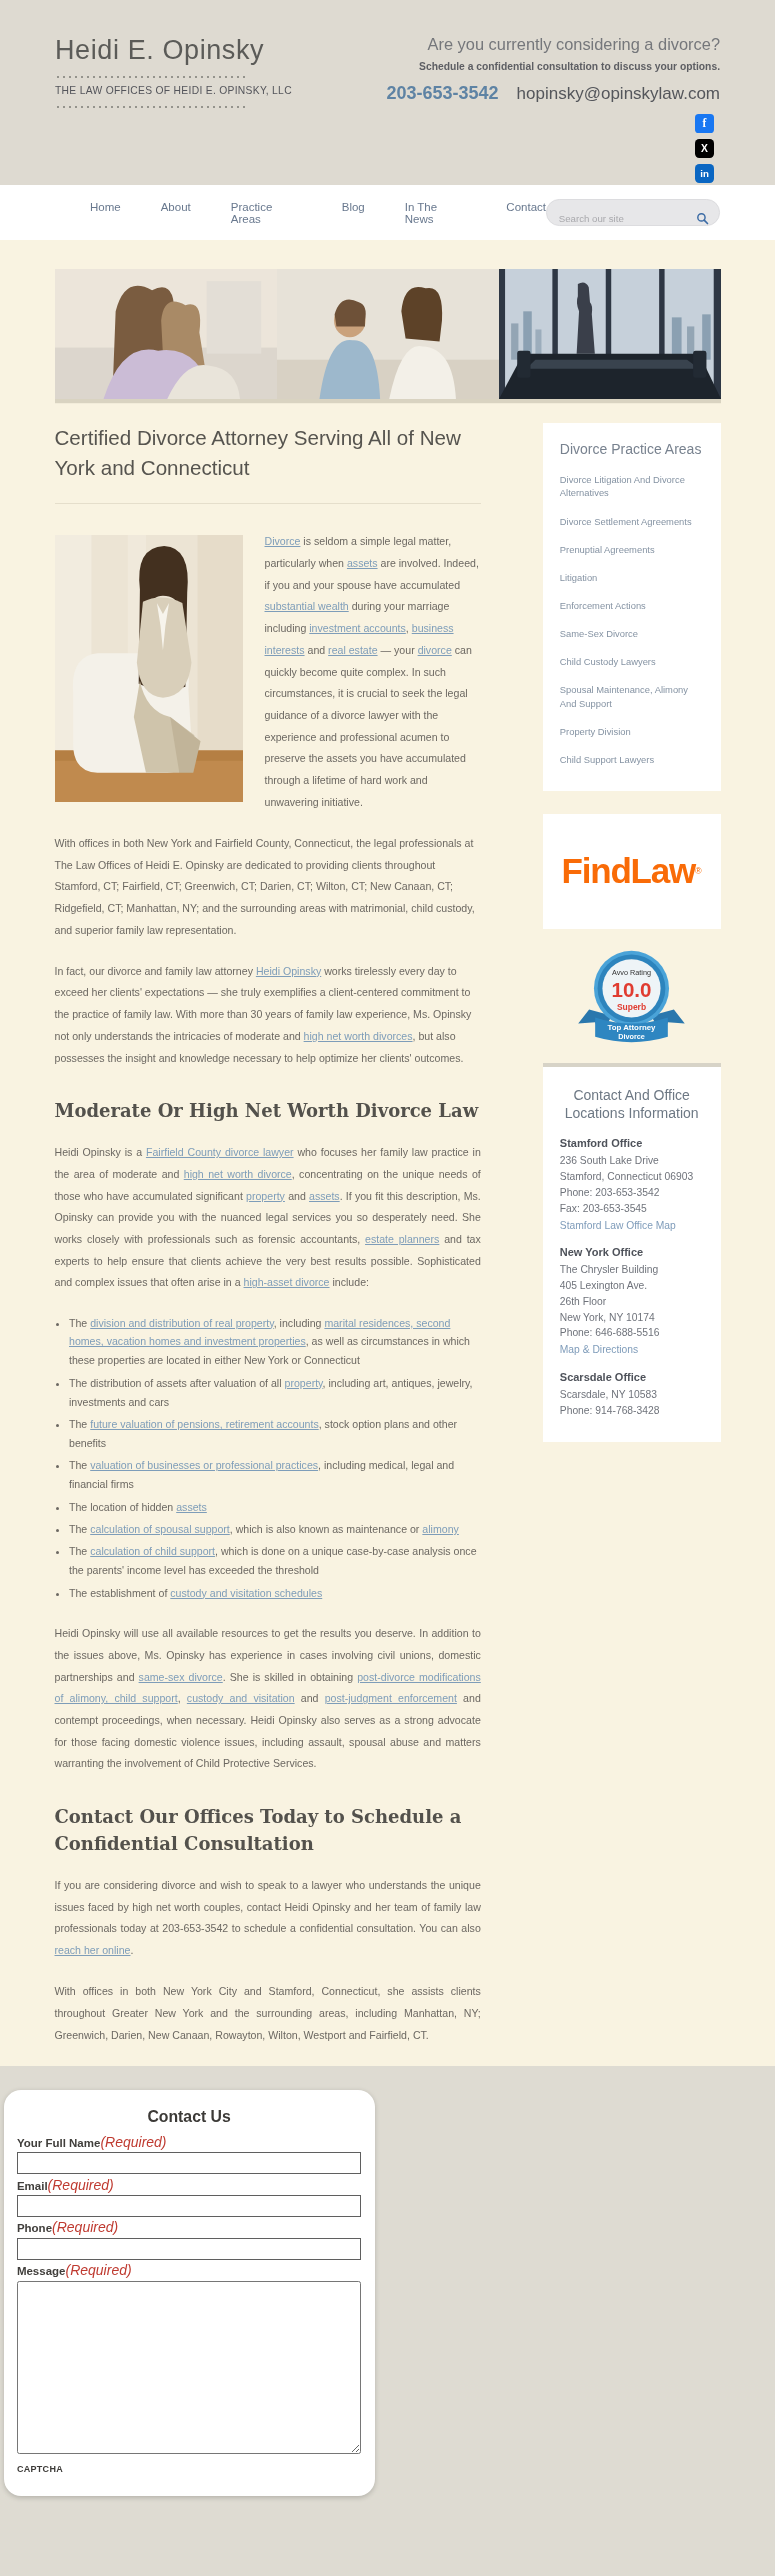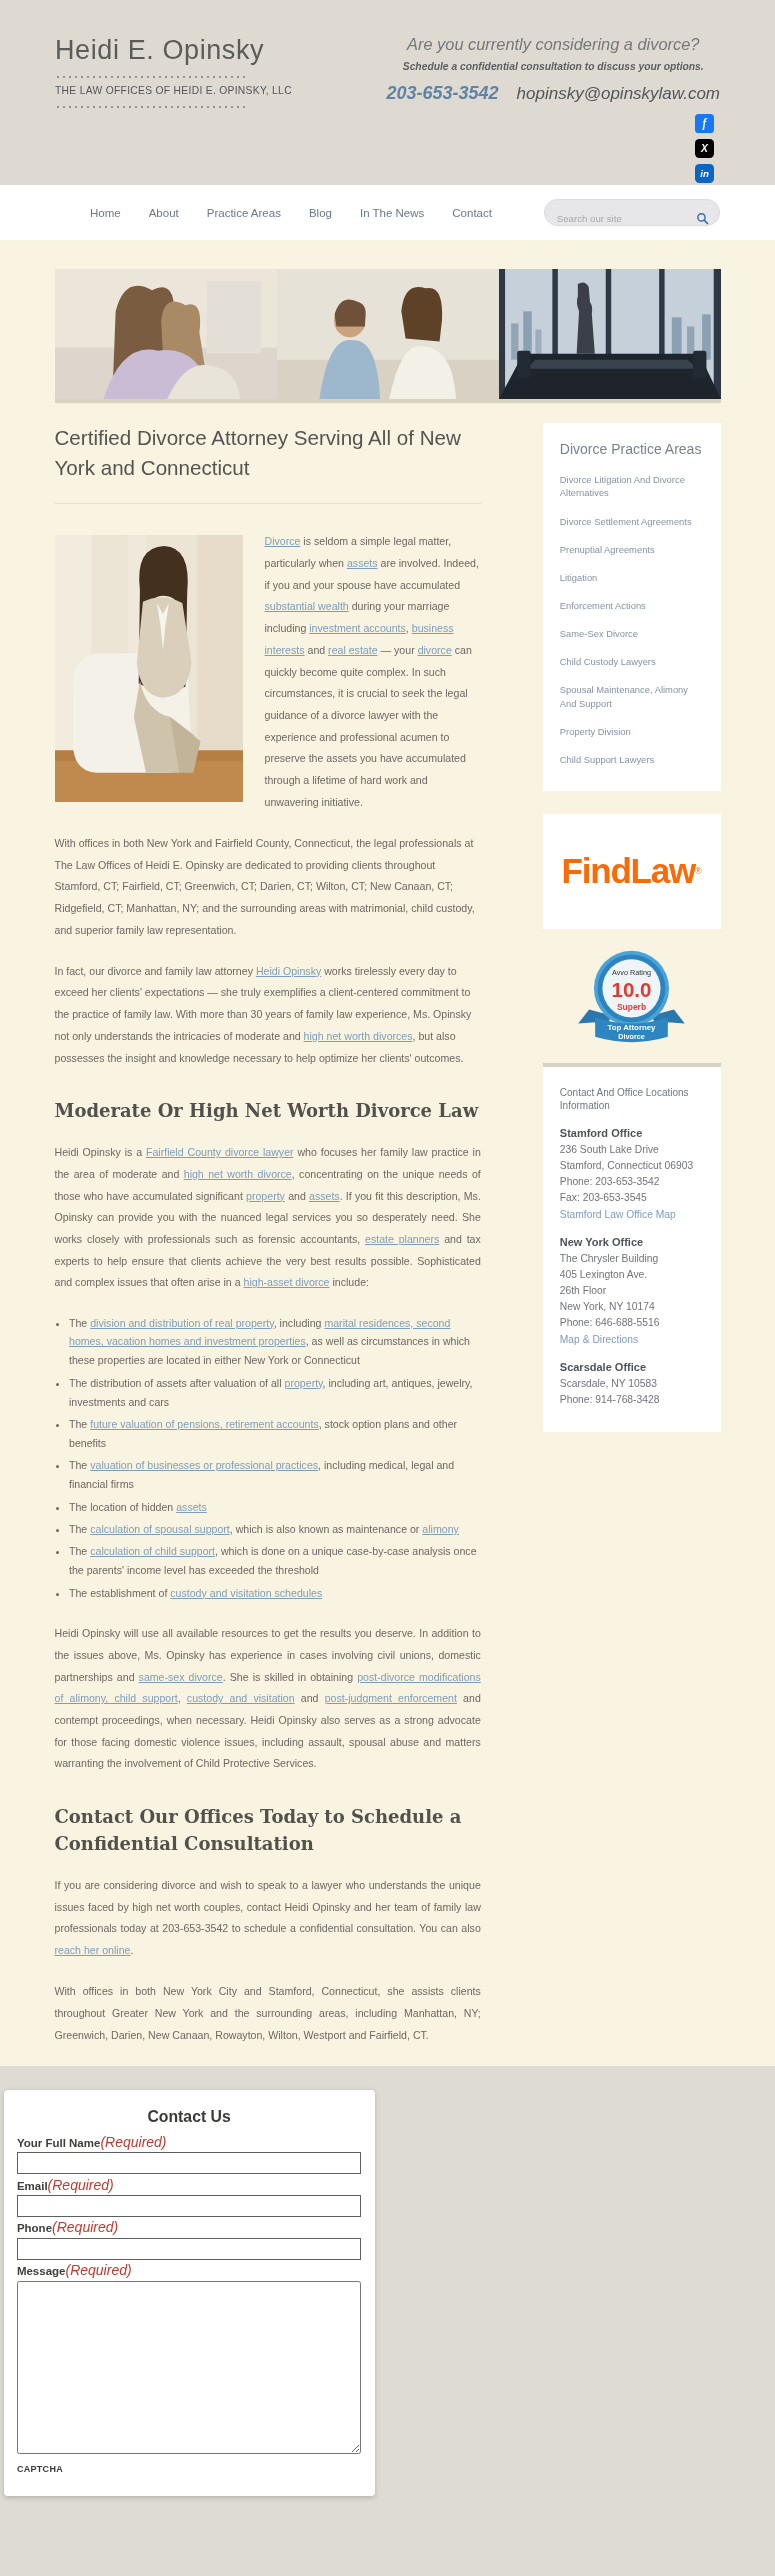--- a/index.html
+++ b/index.html
@@ -7,36 +7,36 @@
   body { font-family:"Liberation Sans", sans-serif; width:775px; margin:0 auto; }
 
   
   .site-header { background:#dedad1; height:185px; padding:35px 55px 0; display:flex; justify-content:space-between; }
   .logo-block { }
   .logo-title { font-size:27px; color:#5b5b58; letter-spacing:0.6px; font-weight:400; }
   .dotline { height:2.4px; width:194px; margin:9.7px 0 7.3px;
              background-image:radial-gradient(circle,#94938c 0.8px,transparent 1px);
              background-size:6px 2.4px; background-repeat:repeat-x; }
   .logo-sub { font-size:10.3px; color:#54555b; letter-spacing:0.3px; }
-  .header-right { text-align:center;font-style:italic; }
+  .header-right { text-align:right; }
   .tag1 { font-size:16.4px; color:#75777b; }
   .tag2 { font-size:10.3px; font-weight:bold; color:#5d5e63; margin-top:7.3px; }
   .contact-row { margin-top:11px; white-space:nowrap; }
   .hdr-phone { font-size:18px; font-weight:bold; color:#5e83a4; margin-right:18px; text-decoration:none; }
   .hdr-email { font-size:17px; color:#54565b; text-decoration:none; }
   .social-col { margin-top:9.7px; display:flex; flex-direction:column; align-items:flex-end; gap:6px; padding-right:6px; }
   .sicon { width:19px; height:19px; border-radius:3.6px; color:#fff; display:flex; align-items:center; justify-content:center;
            font-weight:bold; font-size:11.5px; cursor:pointer; }
   .sicon.fb { background:#1877f2; font-family:"Liberation Serif",serif; }
   .sicon.xx { background:#000; border-radius:4.2px; font-size:10.3px; }
   .sicon.li { background:#0a66c2; border-radius:4.2px; font-size:9.7px; }
 
   
   .nav-bar { background:#fff; height:55px; display:flex; align-items:center; padding:0 55px; }
-  .nav-links { display:flex; gap:28px; margin-left:35px; }
+  .nav-links { display:flex; gap:40px; margin-left:35px; }
   .nav-links a { color:#68788e; font-size:11.5px; text-decoration:none; }
   .search-pill { margin-left:auto; width:176px; height:27px; border-radius:13.3px; background:#e7e7e9;
                  border:0.6px solid #dcdcdf; display:flex; align-items:flex-end; padding:0 9.7px; }
   .search-pill input { border:none; background:transparent; flex:1; font-size:9.7px; color:#6a6a6e; outline:none;
                        font-family:"Liberation Sans",sans-serif; }
   .search-pill input::placeholder { color:#a9a9ad; }
 
   
   .body-cream { background:#f9f3e1; padding-top:29px; min-height:1663px; }
   .hero-row { width:666px; margin:0 auto; display:flex; box-shadow:0 4.2px 0 rgba(178,172,155,.45); }
@@ -60,28 +60,28 @@
 
   
   .side-box { background:#fff; padding:18px 17px 9.7px; }
   .sb-title { font-size:14px; color:#78828f; margin:0 0 15.8px; font-weight:400; }
   .sb-link { display:block; font-size:9.4px; color:#8593a3; line-height:1.45; margin-bottom:14.5px; text-decoration:none; }
   .findlaw-box { background:#fff; height:115px; margin-top:23px; display:flex; align-items:center; justify-content:center; cursor:pointer; }
   .findlaw-word { color:#f96b07; font-size:35px; font-weight:bold; letter-spacing:-1.2px; font-family:"Liberation Sans",sans-serif; }
   .findlaw-reg { color:#f96b07; font-size:9px; vertical-align:baseline; }
   .avvo-badge { width:109px; margin:17px auto 18px; cursor:pointer; }
   .contact-box { background:#fff; margin-top:4.8px; padding:19.4px 17px 24px; border-top:4.2px solid #d7d3c7; }
-  .cb-title { font-size:10px; color:#6d7884; font-weight:400; line-height:1.3; margin:0 0 14.5px; }
+  .cb-title { font-size:14px; color:#6d7884; font-weight:400; line-height:1.3; margin:0 0 14.5px;text-align:center; }
   .office-name { font-size:11px; font-weight:bold; color:#4e525a; margin:11px 0 3.6px; }
   .office-line { font-size:10.3px; color:#6f737b; line-height:1.55; }
   .office-link { font-size:10.3px; color:#7f9cba; line-height:1.8; text-decoration:none; display:inline-block; }
 
   
   .bottom-gray { background:#dedbd2; height:674px; padding-top:24px; overflow:hidden; }
-  .form-card { background:#fff; width:371px; margin-left:3.6px; border-radius:4px;
+  .form-card { background:#fff; width:371px; margin-left:3.6px; border-radius:17px;
                box-shadow:0 1.2px 4.8px rgba(0,0,0,.18); padding:18px 13.3px 22px; }
   .form-title { text-align:center; font-size:15.8px; font-weight:bold; color:#3c3a37; margin:0 0 8.5px; }
   .flabel { font-size:11.5px; font-weight:bold; color:#403e3b; line-height:1.25; }
   .req { font-size:14px; color:#bf3a30; font-style:italic;margin-top:12px; }
   .finput { width:100%; height:22px; border:0.6px solid #5f5f5f; background:#fff; margin:1.8px 0 2.4px;
             font-size:10.3px; padding:0 6px; font-family:"Liberation Sans",sans-serif; }
   .ftext { width:100%; height:173px; border:0.6px solid #767676; border-radius:2.4px; margin:2.4px 0 0;
            font-size:10.3px; padding:4.8px 6px; resize:both; font-family:"Liberation Sans",sans-serif; }
   .captcha-label { font-size:9px; font-weight:bold; color:#3c3a37; margin-top:8.5px; letter-spacing:0.3px; }
 </style>

